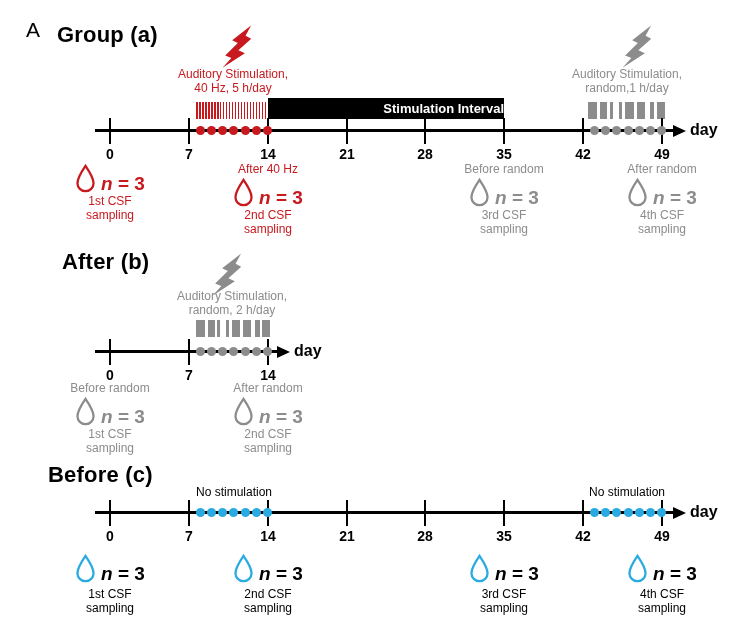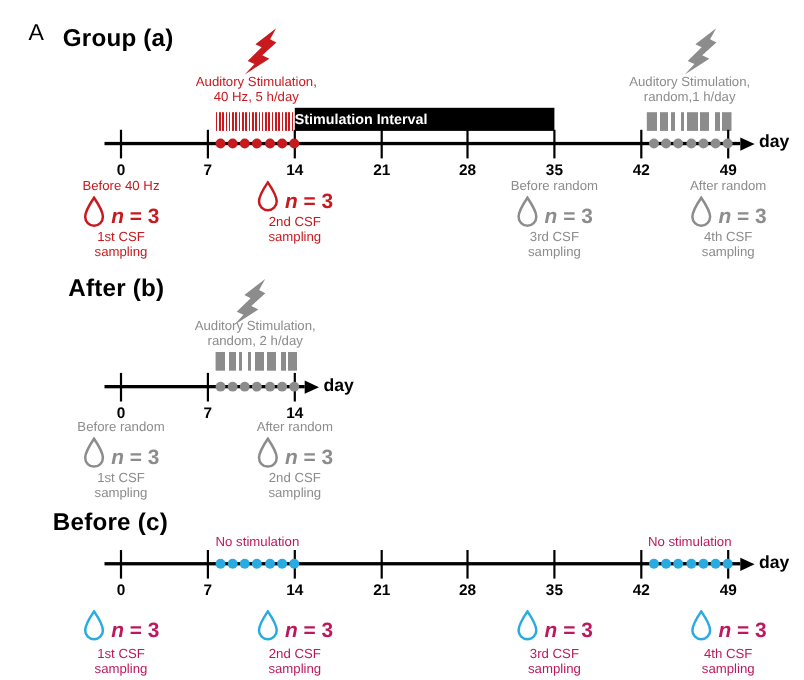--- a/index.html
+++ b/index.html
@@ -17,23 +17,23 @@
          border-top:6px solid transparent;border-bottom:6px solid transparent;}
   .dot{position:absolute;width:9px;height:9px;border-radius:50%;}
   .dot.red{background:#c8191e}.dot.gray{background:#8c8c8c}.dot.blue{background:#29abe2}
   
   .bar40{position:absolute;background:repeating-linear-gradient(90deg,#c8191e 0 1.5px,#fff 1.5px 3px);}
   .barrand{position:absolute;background:linear-gradient(90deg,
      #8c8c8c 0 12%,#fff 12% 16%,#8c8c8c 16% 25%,#fff 25% 29%,#8c8c8c 29% 33%,
      #fff 33% 40%,#8c8c8c 40% 44%,#fff 44% 48%,#8c8c8c 48% 60%,#fff 60% 63%,
      #8c8c8c 63% 74%,#fff 74% 80%,#8c8c8c 80% 86%,#fff 86% 89%,#8c8c8c 89% 100%);}
   .interval{position:absolute;background:#000;color:#fff;font-weight:bold;font-size:13px;
-            text-align:left;}
-  
-  .red-t{color:#c8191e}.gray-t{color:#8c8c8c}.blue-t{color:#be185d}
+            text-align:right;}
+  
+  .red-t{color:#c8191e}.gray-t{color:#8c8c8c}.blue-t{color:#000000}
   .stim-lbl{position:absolute;font-size:12px;line-height:14px;text-align:center;
             transform:translateX(-50%);white-space:nowrap;}
   .nostim{position:absolute;font-size:12px;transform:translateX(-50%);white-space:nowrap;}
   
   .samp{position:absolute;width:130px;text-align:center;font-size:12px;line-height:14px;}
   .samp .timing{white-space:nowrap;}
   .samp .iconrow{display:flex;align-items:center;justify-content:center;gap:5px;
                  height:30px;margin:1px 0;}
   .neq{font-size:19px;font-weight:bold;white-space:nowrap;margin-top:12px;}
   .neq .nchar{font-style:italic;}
@@ -108,31 +108,31 @@
 
   <div class="dot gray" style="left:590px;top:126px;"></div>
   <div class="dot gray" style="left:601px;top:126px;"></div>
   <div class="dot gray" style="left:612px;top:126px;"></div>
   <div class="dot gray" style="left:624px;top:126px;"></div>
   <div class="dot gray" style="left:635px;top:126px;"></div>
   <div class="dot gray" style="left:646px;top:126px;"></div>
   <div class="dot gray" style="left:657px;top:126px;"></div>
 
   <div class="samp red-t" style="left:45px;top:162px;">
-    <div class="timing">Before 40 Hz</div>
     <div class="iconrow">
       <svg width="21" height="29" viewBox="0 0 24 32">
         <use href="#dropPath" fill="#fff" stroke="#c8191e" stroke-width="2.6"></use>
         </svg>
       <span class="neq"><span class="nchar">n</span> <span>= 3</span></span>
     </div>
     <div>1st CSF</div>
     <div>sampling</div>
   </div>
   <div class="samp red-t" style="left:203px;top:162px;">
+    <div class="timing">After 40 Hz</div>
     <div class="iconrow">
       <svg width="21" height="29" viewBox="0 0 24 32">
         <use href="#dropPath" fill="#fff" stroke="#c8191e" stroke-width="2.6"></use>
         </svg>
       <span class="neq"><span class="nchar">n</span> <span>= 3</span></span>
     </div>
     <div>2nd CSF</div>
     <div>sampling</div>
   </div>
   <div class="samp gray-t" style="left:439px;top:162px;">

